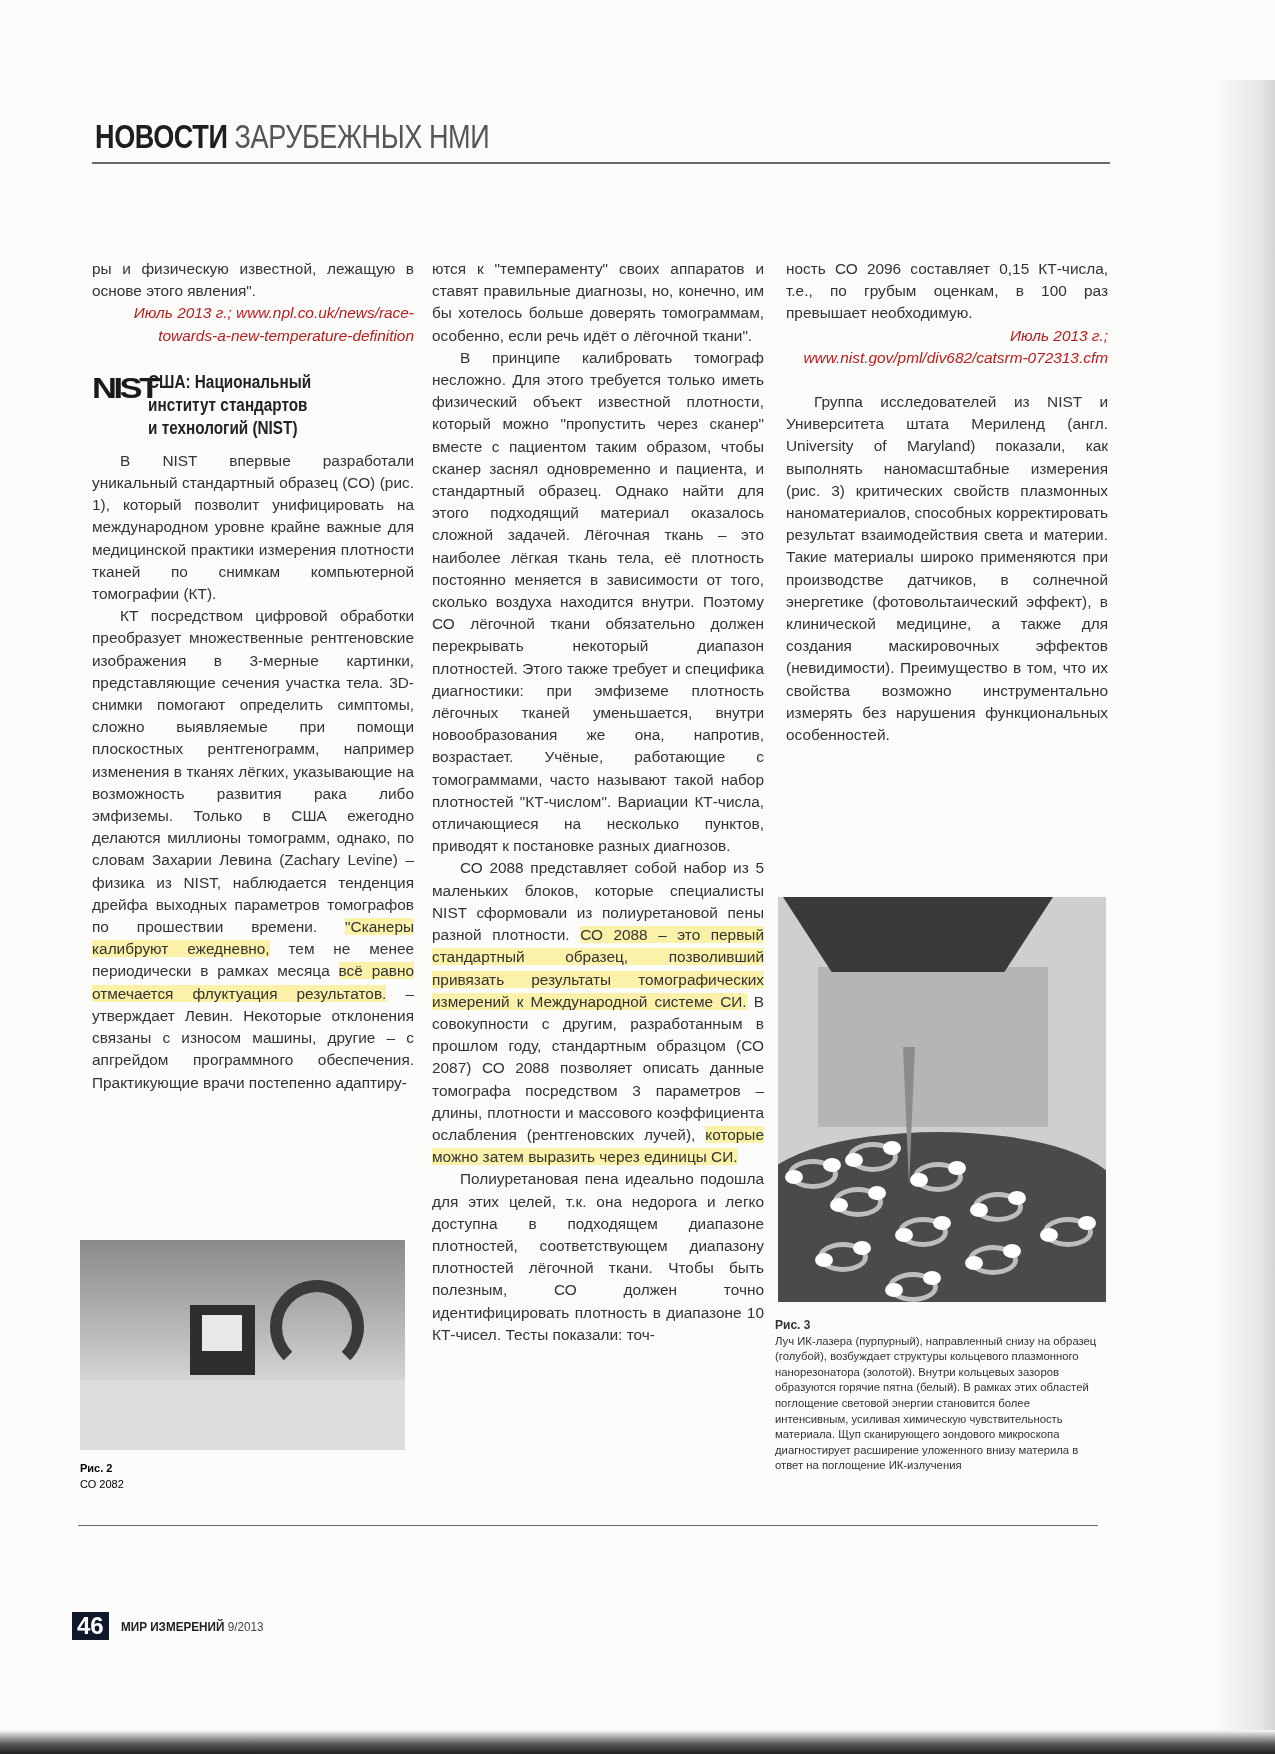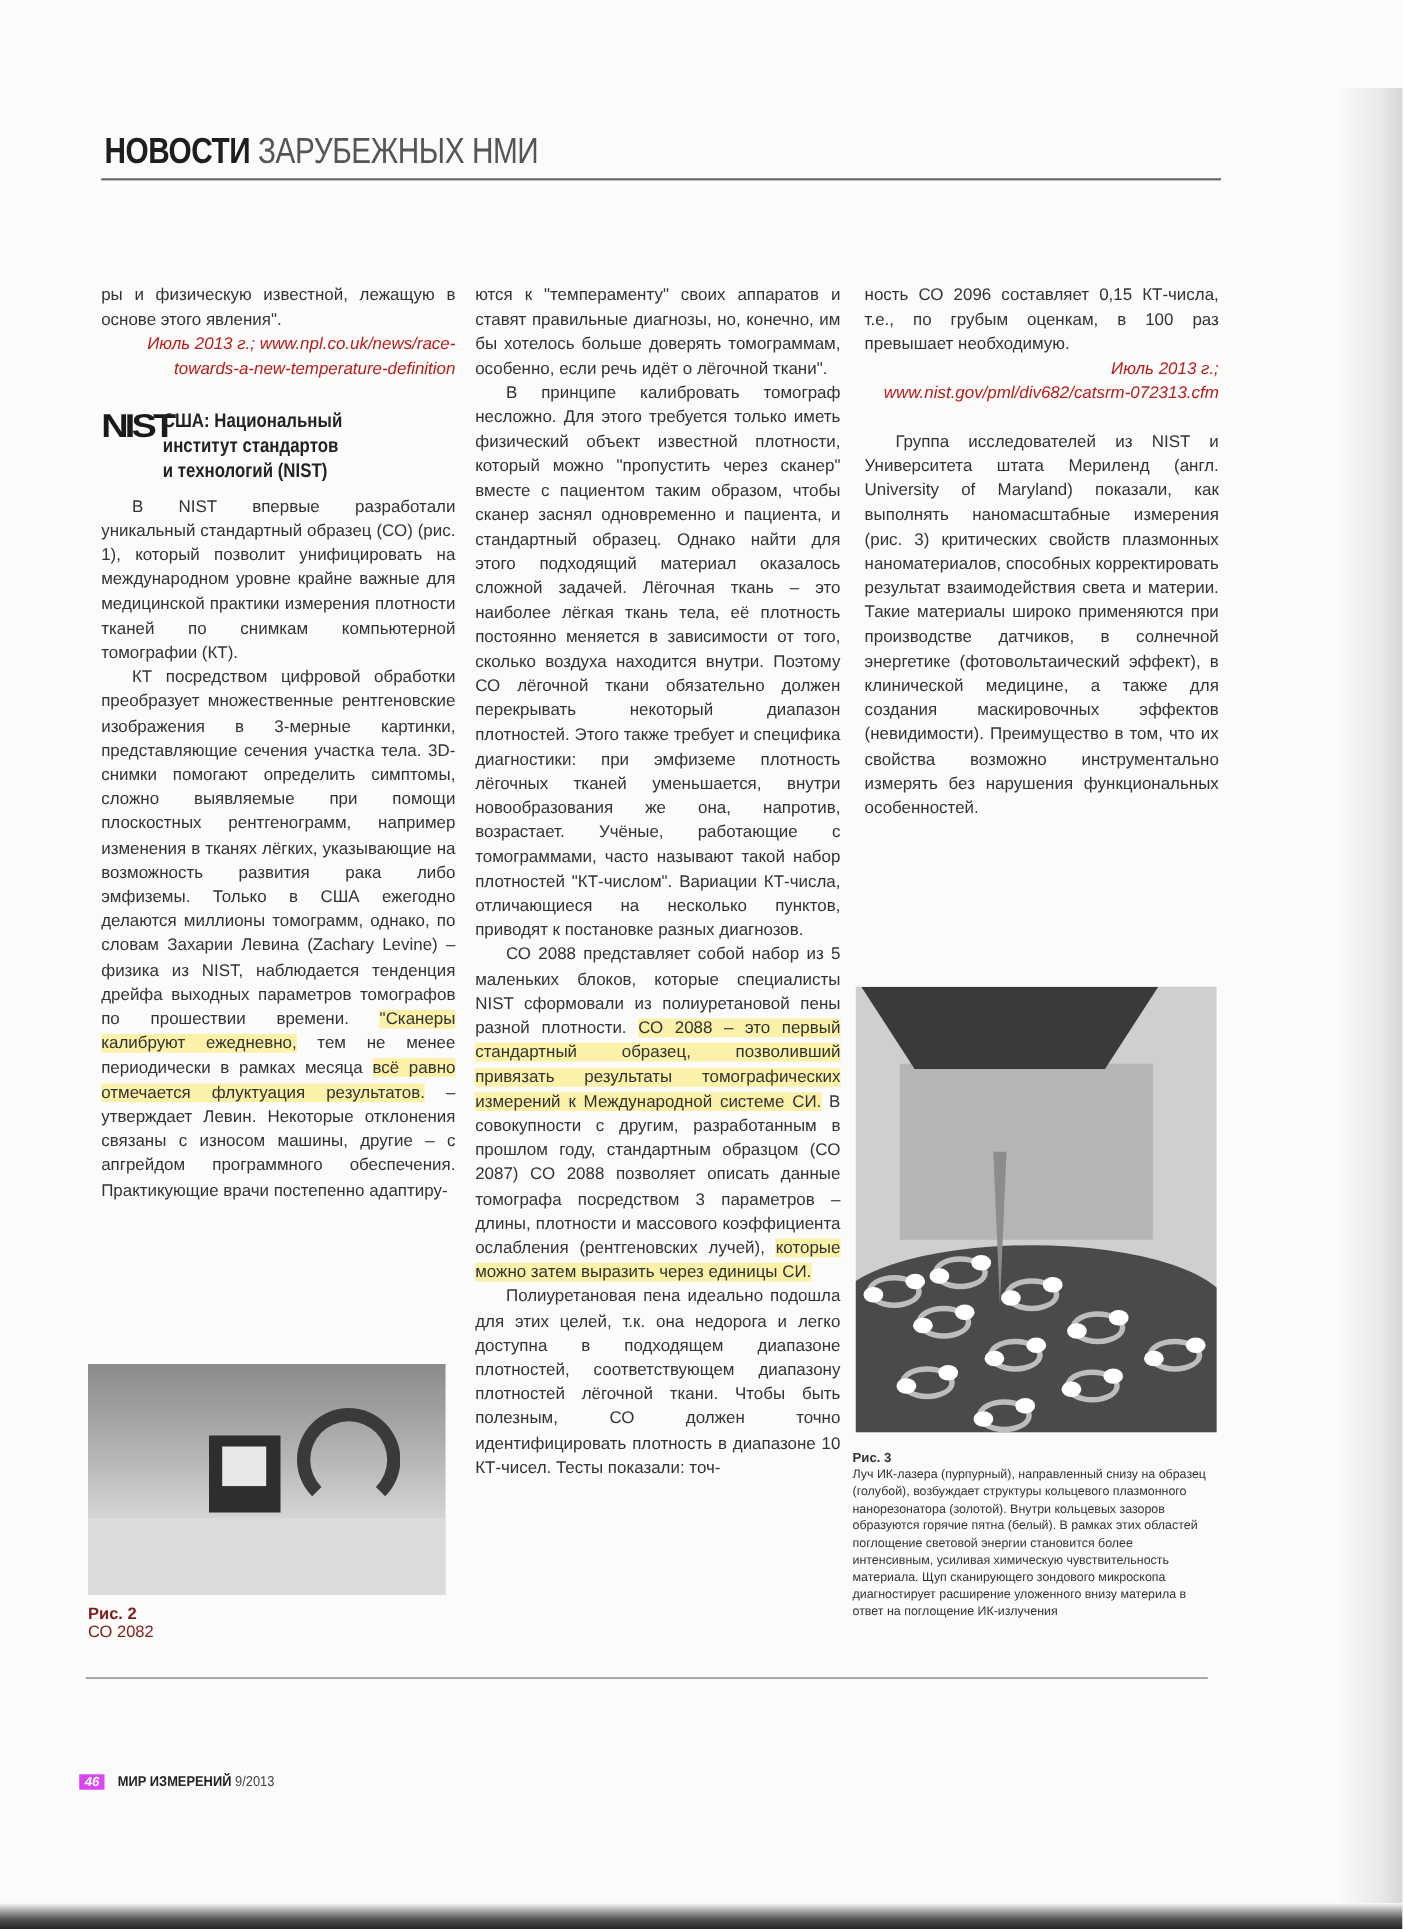--- a/index.html
+++ b/index.html
@@ -18,35 +18,35 @@
   .col2 { left:432px; top:258px; width:332px; }
   .col3 { left:786px; top:258px; width:322px; }
   .nist-block { display:flex; margin:24px 0 10px 0; }
   .nist-logo { font-family:"Liberation Sans", sans-serif; font-weight:bold; font-size:30px; letter-spacing:-3px; color:#1a1a1a; line-height:1; padding-top:2px; transform:scaleX(1.15); transform-origin:left; }
   .nist-heading { font-weight:bold; font-size:18px; line-height:23px; color:#222; text-align:left; transform:scaleX(0.85); transform-origin:left; white-space:nowrap; }
   .fig2 { position:absolute; left:80px; top:1240px; width:325px; height:210px; background:linear-gradient(180deg,#8a8a8a 0%,#b5b5b5 40%,#d8d8d8 70%,#c8c8c8 100%); overflow:hidden; }
   .fig2 .arch { position:absolute; left:190px; top:40px; width:70px; height:70px; border:12px solid #3a3a3a; border-radius:50%; border-bottom-color:transparent; }
   .fig2 .box { position:absolute; left:110px; top:65px; width:65px; height:70px; background:#2e2e2e; }
   .fig2 .box .label { position:absolute; left:12px; top:10px; width:40px; height:36px; background:#e8e8e8; }
   .fig2 .bed { position:absolute; left:0; top:140px; width:100%; height:70px; background:#dcdcdc; }
-  .fig2-cap { position:absolute; left:80px; top:1460px; font-size:15px; line-height:16px; color:#7f1d1d; }
+  .fig2-cap { position:absolute; left:80px; top:1460px; font-size:11px; line-height:16px; color:#000000; }
   .fig2-cap .b { font-weight:bold; }
   .fig3 { position:absolute; left:778px; top:897px; width:328px; height:405px; background:#cfcfcf; overflow:hidden; }
   .fig3 .lens { position:absolute; left:5px; top:0; width:270px; height:75px; background:#3a3a3a; clip-path:polygon(0 0,100% 0,82% 100%,18% 100%); }
   .fig3 .beam { position:absolute; left:40px; top:70px; width:230px; height:160px; background:#b5b5b5; }
   .fig3 .probe { position:absolute; left:125px; top:150px; width:0; height:0; border-left:6px solid transparent; border-right:6px solid transparent; border-top:140px solid #8c8c8c; }
   .fig3 .substrate { position:absolute; left:-20px; top:235px; width:360px; height:200px; background:#4a4a4a; border-radius:50% 50% 0 0 / 30% 30% 0 0; }
   .fig3 .ring { position:absolute; width:40px; height:20px; border:5px solid #bdbdbd; border-radius:50%; }
   .fig3 .ring::before, .fig3 .ring::after { content:""; position:absolute; width:18px; height:14px; background:#fff; border-radius:50%; }
   .fig3 .ring::before { left:-8px; top:6px; } .fig3 .ring::after { right:-8px; top:-6px; }
   .fig3-cap { position:absolute; left:775px; top:1318px; width:330px; font-size:11.3px; line-height:15.6px; color:#333; }
   .fig3-cap .b { font-weight:bold; font-size:12px; }
   .bottom-rule { position:absolute; left:78px; top:1525px; width:1020px; height:1px; background:#666; }
   .footer { position:absolute; left:72px; top:1612px; display:flex; align-items:center; gap:12px; font-size:13px; }
-  .page-num { background:#d946ef; color:#fff; font-weight:bold; font-size:12px; padding:0 5px; font-style:italic; }
+  .page-num { background:#0f172a; color:#fff; font-weight:bold; font-size:24px; padding:0 5px; }
   .mag { font-weight:bold; color:#222; transform:scaleX(0.9); transform-origin:left; }
   .mag .issue { font-weight:normal; color:#444; }
   .scan-edge { position:absolute; left:0; top:1730px; width:1275px; height:24px; background:linear-gradient(180deg,#fbfbf9,#555 60%,#222); }
   .right-shadow { position:absolute; right:0; top:80px; width:60px; height:1660px; background:linear-gradient(90deg,#fbfbf9,#e8e8e6 70%,#d5d5d3); }
 </style>
 </head>
 <body>
 
 <div class="right-shadow"></div>
 

